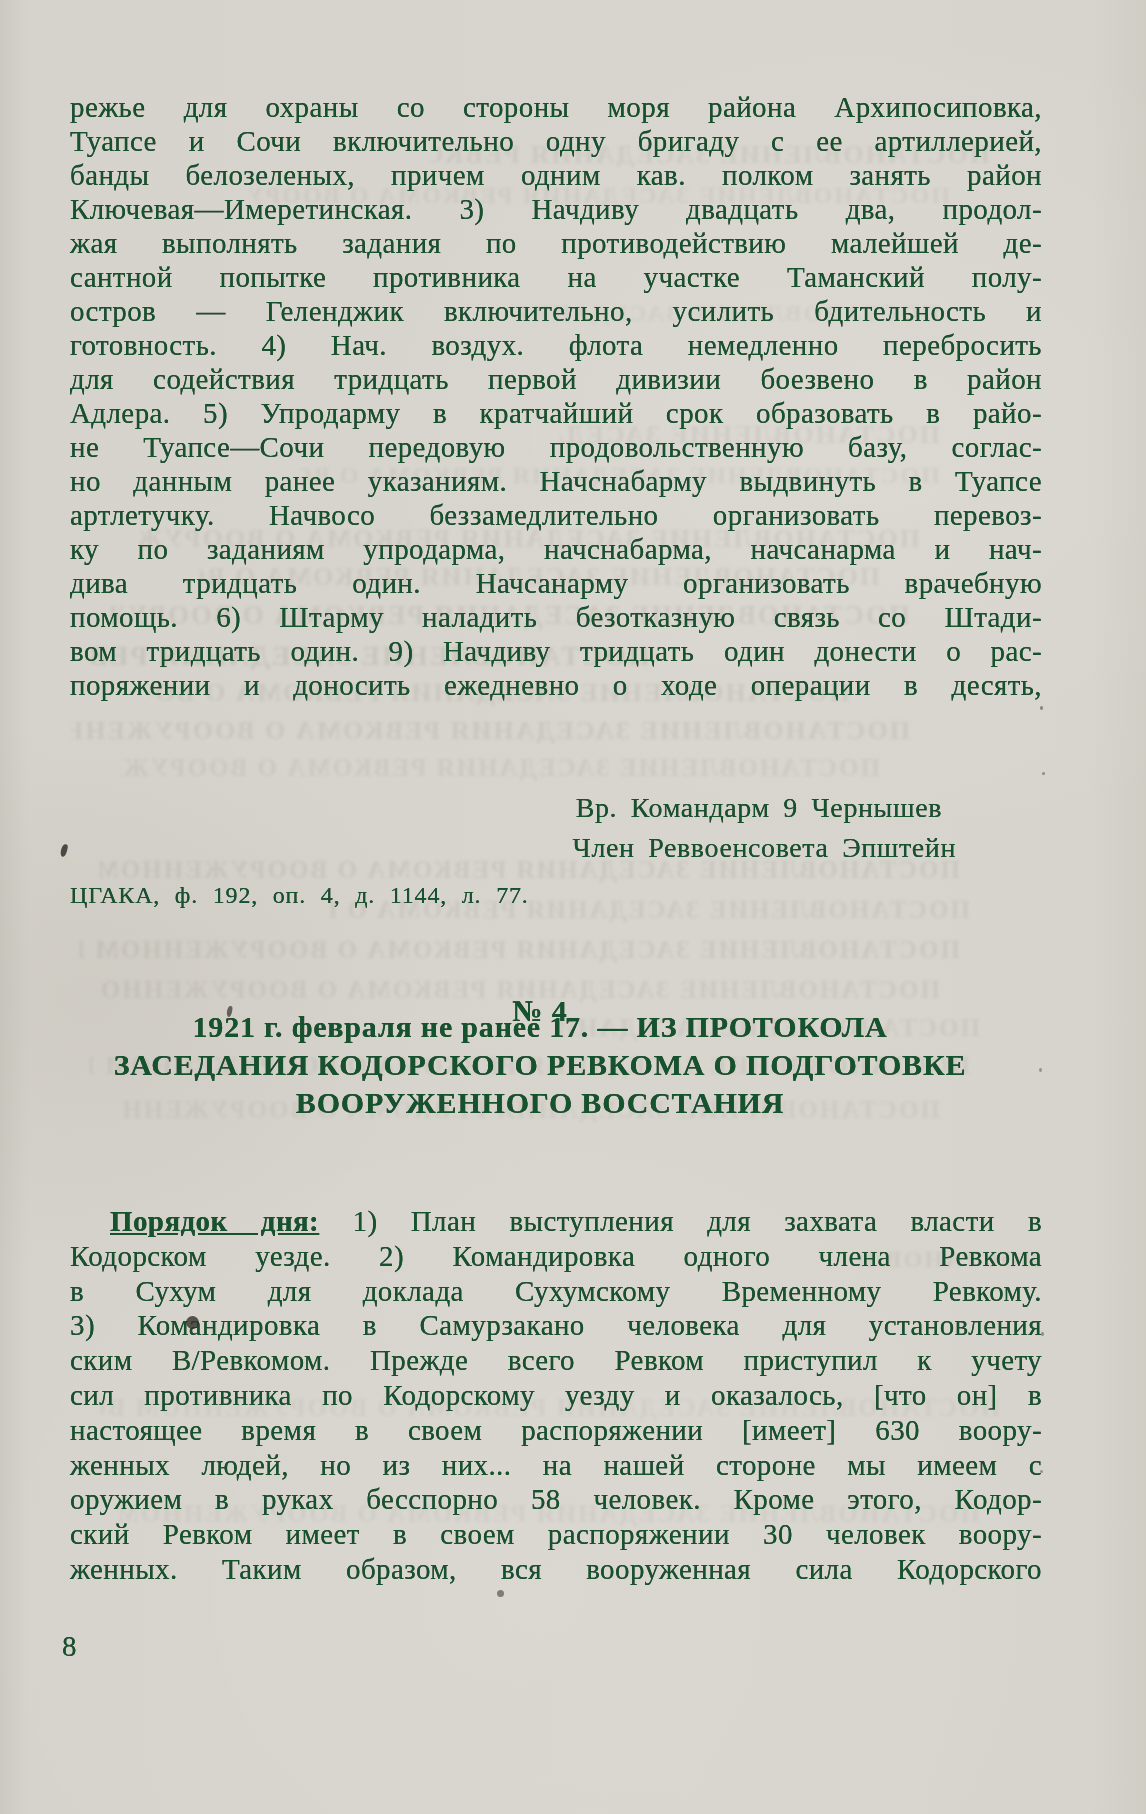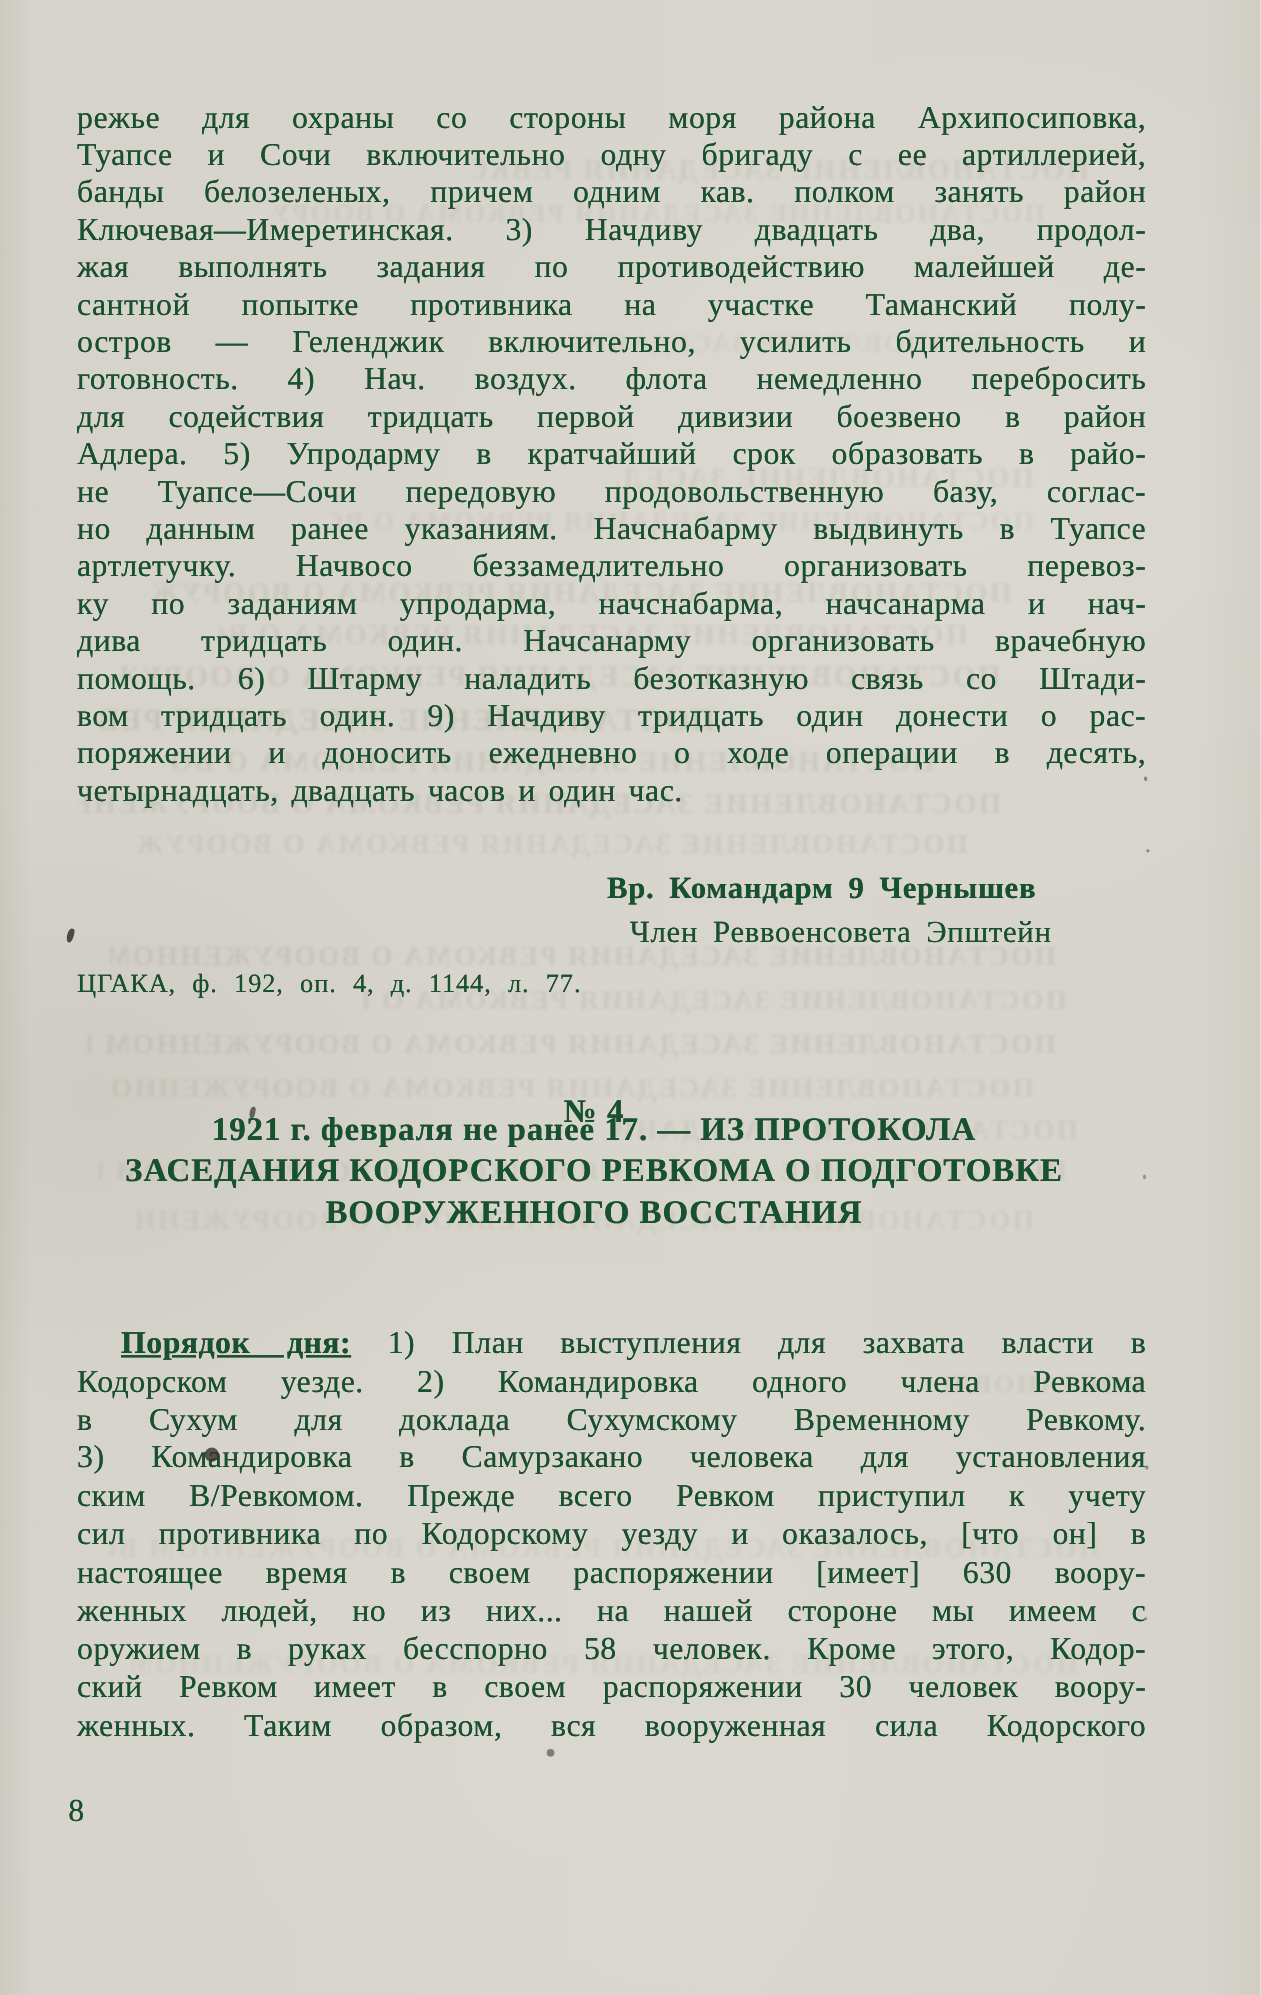--- a/index.html
+++ b/index.html
@@ -87,25 +87,24 @@
     <span class="line">для содействия тридцать первой дивизии боезвено в район</span>
     <span class="line">Адлера. 5) Упродарму в кратчайший срок образовать в райо-</span>
     <span class="line">не Туапсе—Сочи передовую продовольственную базу, соглас-</span>
     <span class="line">но данным ранее указаниям. Начснабарму выдвинуть в Туапсе</span>
     <span class="line">артлетучку. Начвосо беззамедлительно организовать перевоз-</span>
     <span class="line">ку по заданиям упродарма, начснабарма, начсанарма и нач-</span>
     <span class="line">дива тридцать один. Начсанарму организовать врачебную</span>
     <span class="line">помощь. 6) Штарму наладить безотказную связь со Штади-</span>
     <span class="line">вом тридцать один. 9) Начдиву тридцать один донести о рас-</span>
     <span class="line">поряжении и доносить ежедневно о ходе операции в десять,</span>
-    <span class="line short">четырнадцать, двадцать часов и один час.</span>
   </div>
 
   <div class="sig ink">
-    <div style="padding-right:14px;font-weight:bold;">Вр. Командарм 9 Чернышев</div>
+    <div style="padding-right:14px;">Вр. Командарм 9 Чернышев</div>
     <div>Член Реввоенсовета Эпштейн</div>
   </div>
 
   <div class="citation ink">ЦГАКА, ф. 192, оп. 4, д. 1144, л. 77.</div>
 
   <div class="headings ink" style="top:0;height:0;">
     <div class="doc-number">№ 4</div>
     <div class="doc-title">
       <span class="tline">1921 г. февраля не ранее 17. — ИЗ ПРОТОКОЛА</span>
       <span class="tline">ЗАСЕДАНИЯ КОДОРСКОГО РЕВКОМА О ПОДГОТОВКЕ</span>

